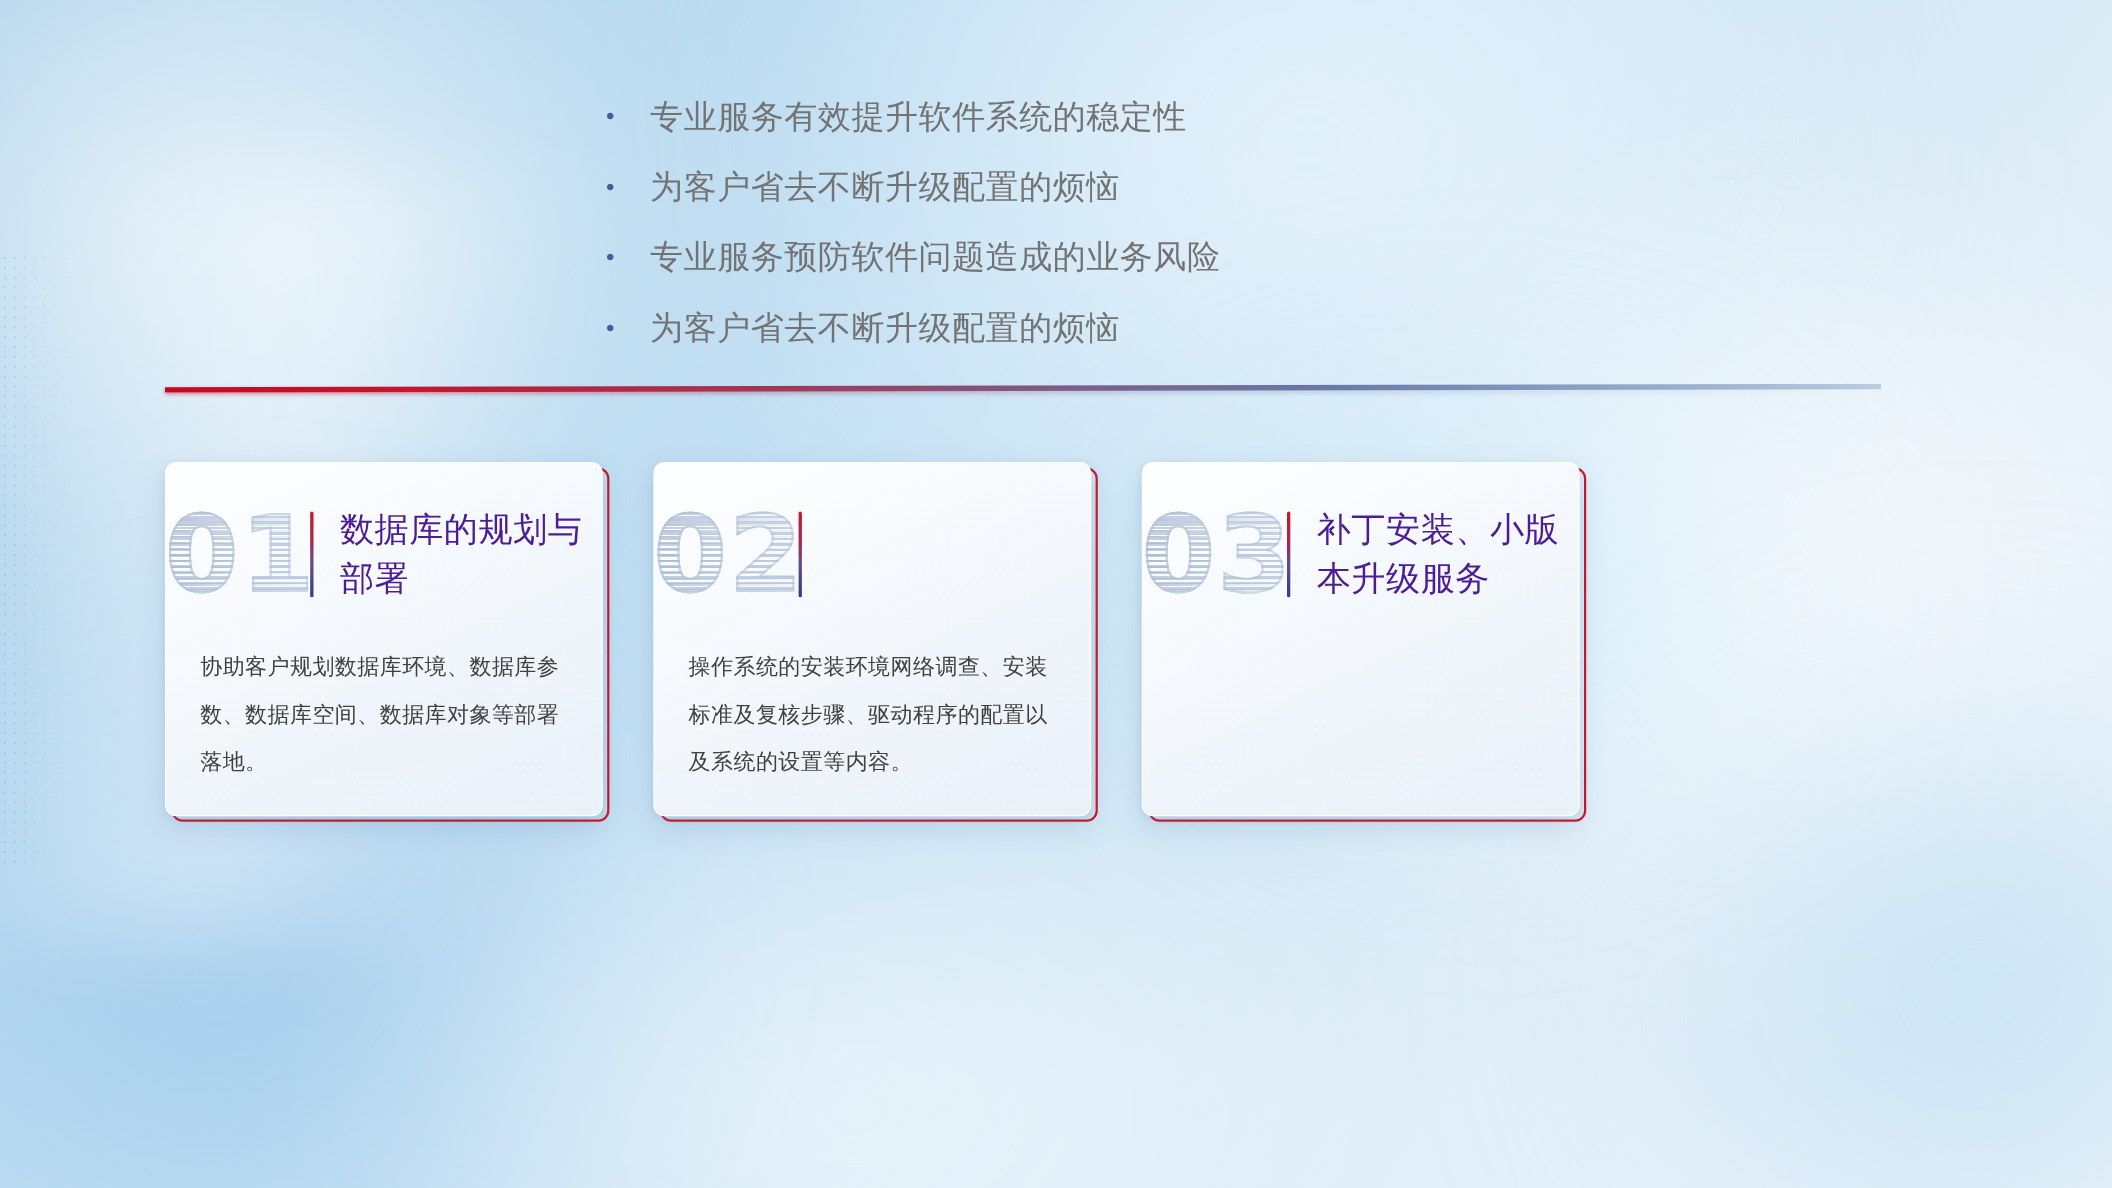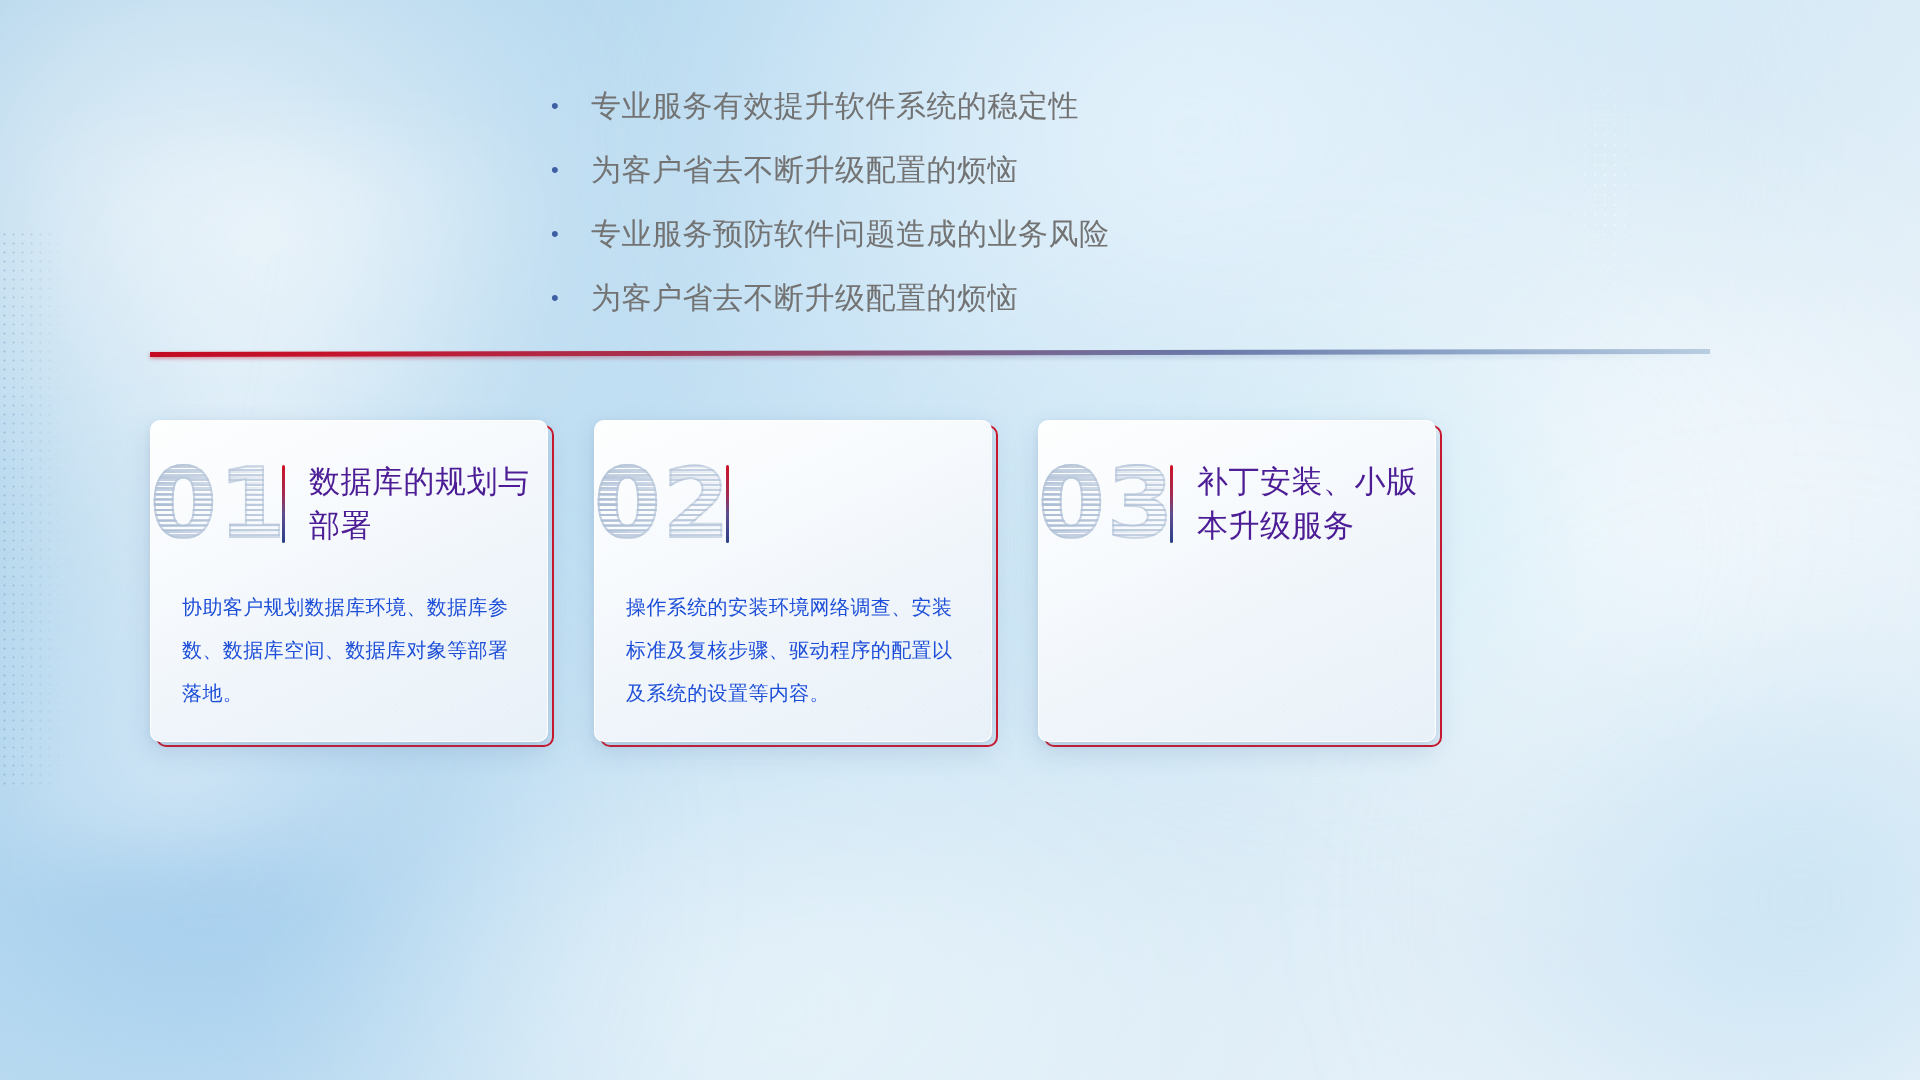--- a/index.html
+++ b/index.html
@@ -82,21 +82,21 @@
       rgba(96,128,172,.85) 0px, rgba(96,128,172,.85) 2.2px,
       rgba(255,255,255,0) 2.2px, rgba(255,255,255,0) 5.4px);
     -webkit-background-clip:text;background-clip:text;
     -webkit-mask-image:linear-gradient(100deg,rgba(0,0,0,.95) 10%,rgba(0,0,0,.35) 62%,rgba(0,0,0,.06) 96%);
     mask-image:linear-gradient(100deg,rgba(0,0,0,.95) 10%,rgba(0,0,0,.35) 62%,rgba(0,0,0,.06) 96%);}
   .sep{width:3px;flex:0 0 3px;height:78px;border-radius:2px;
     background:linear-gradient(180deg,#cf1327 0%,#a32a50 38%,#5f4e8e 62%,#2b3f87 100%);}
   .card-title{flex:1;padding-left:24px;padding-right:10px;
     font-size:31px;line-height:44px;color:#4c1d95;font-weight:400;letter-spacing:.5px;}
   .card-body{position:absolute;left:32px;right:26px;top:166px;
-    font-size:20px;line-height:43px;color:#1d4ed8;letter-spacing:.4px;}
+    font-size:20px;line-height:43px;color:#404040;letter-spacing:.4px;}
 
   .card1{left:0;}
   .card2{left:444px;text-decoration:underline;}
   .card3{left:888px;}
 </style>
 </head>
 <body>
 
 <div id="bg">
   <div class="bg-base"></div>

